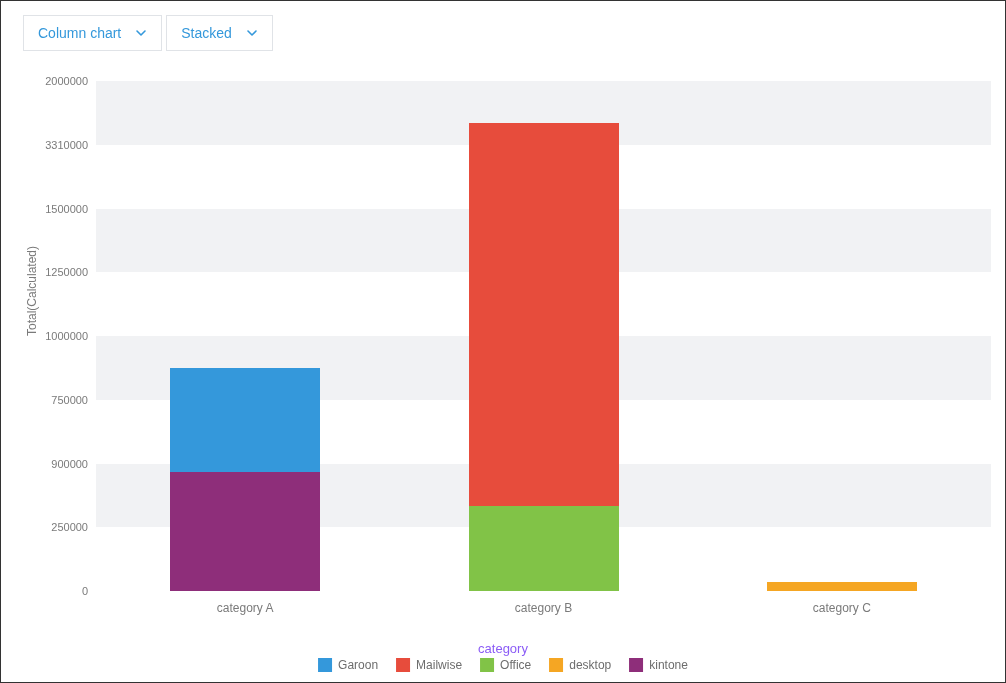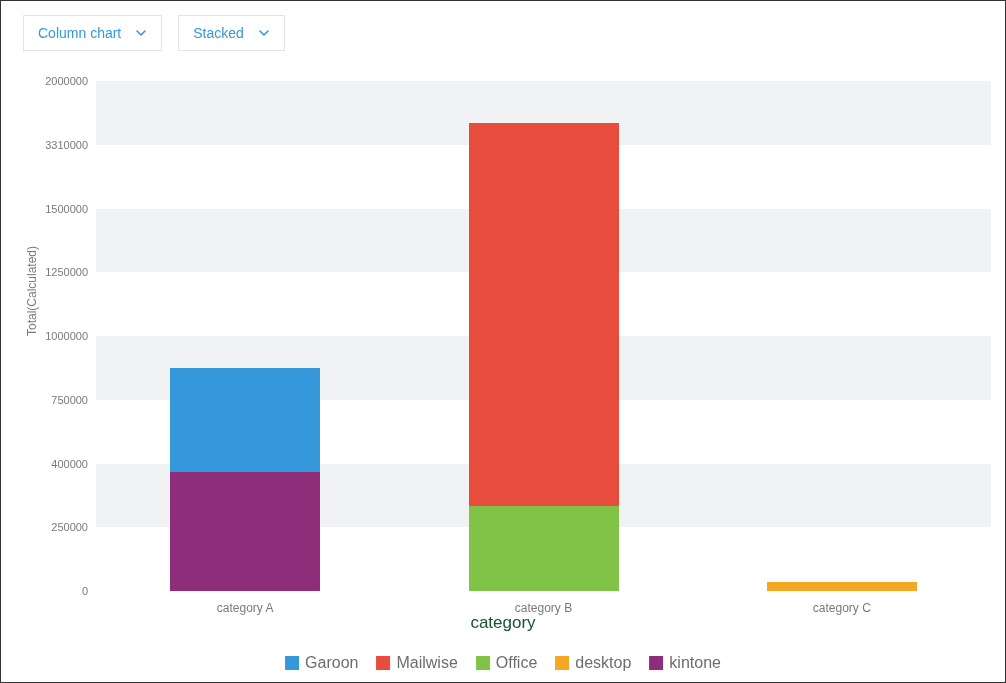--- a/index.html
+++ b/index.html
@@ -15,21 +15,21 @@
     width: 1006px; height: 683px;
     border: 1px solid #333;
     position: relative;
     overflow: hidden;
     background: #fff;
   }
   
   .toolbar {
     position: absolute;
     top: 14px; left: 22px;
-    display: flex; gap: 16px;
+    display: flex; gap: 4px;
   }
   .dropdown {
     display: flex; align-items: center;
     gap: 14px;
     height: 36px;
     padding: 0 14px;
     border: 1px solid #e0e3e7;
     color: #3498db;
     font-size: 14px;
     cursor: pointer;
@@ -90,36 +90,36 @@
     top: 100%;
     margin-top: 10px;
     left: 50%;
     transform: translateX(-50%);
     font-size: 12px;
     color: #7a7a7a;
     white-space: nowrap;
   }
   .xaxis-title {
     position: absolute;
-    top: 612px;
+    top: 640px;
     left: 50%;
     transform: translateX(-50%);
-    font-size: 17px;
-    color: #14532d;
+    font-size: 13px;
+    color: #8b5cf6;
   }
   
   .legend {
     position: absolute;
     bottom: 10px;
     left: 50%;
     transform: translateX(-50%);
     display: flex;
     align-items: center;
     gap: 18px;
-    font-size: 16px;
+    font-size: 12px;
     color: #6d6d6d;
   }
   .legend .item {
     display: flex; align-items: center; gap: 6px;
   }
   .legend .sw {
     width: 14px; height: 14px;
   }
 </style>
 </head>
@@ -168,21 +168,21 @@
           <div class="seg" style="bottom: 85.425px; height: 382.5px; background: rgb(231, 76, 60);"></div>
           <div class="xlabel">category B</div>
         </div>
         <div class="bar-col" style="left: 670.833px; width: 150px; height: 412px;">
           <div class="seg" style="bottom: 0px; height: 8.925px; background: rgb(245, 166, 35);"></div>
           <div class="xlabel">category C</div>
         </div>
       </div>
   <div class="ylabel" style="top: 510px;">0</div>
       <div class="ylabel" style="top: 446.25px;">250000</div>
-      <div class="ylabel" style="top: 382.5px;">400000</div>
+      <div class="ylabel" style="top: 382.5px;">900000</div>
       <div class="ylabel" style="top: 318.75px; text-align: center;">750000</div>
       <div class="ylabel" style="top: 255px;">1000000</div>
       <div class="ylabel" style="top: 191.25px;">1250000</div>
       <div class="ylabel" style="top: 127.5px;">1500000</div>
       <div class="ylabel" style="top: 63.75px;">3310000</div>
       <div class="ylabel" style="top: 0px;">2000000</div>
     </div>
 
   <div class="xaxis-title">category</div>
 

